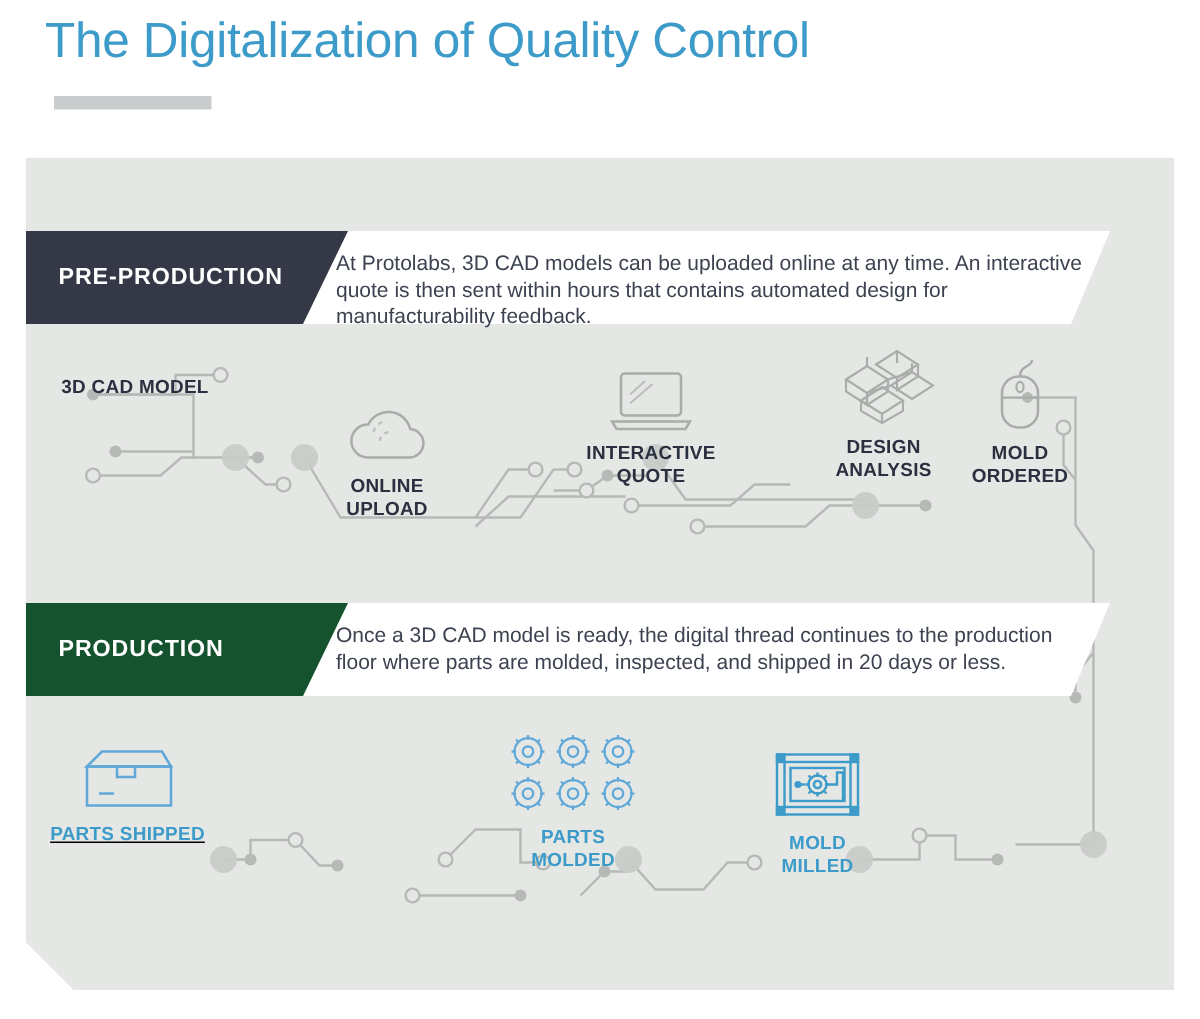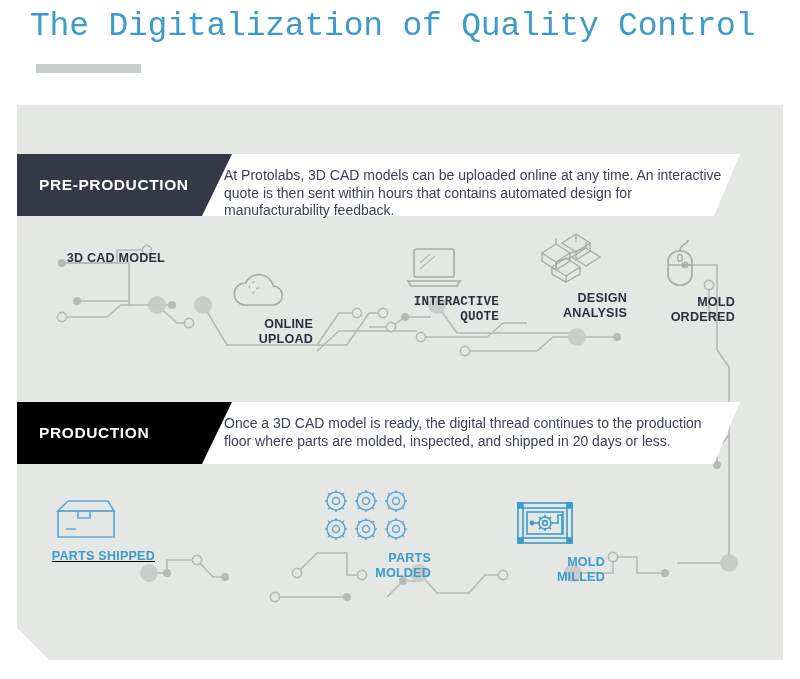--- a/index.html
+++ b/index.html
@@ -5,21 +5,21 @@
   html,body{margin:0;padding:0;}
   body{
     width:800px;height:679px;
     background:#ffffff;
     font-family:"Liberation Sans", sans-serif;
     overflow:hidden;position:relative;
   }
   #page-title{
     position:absolute;left:30px;top:8px;
     font-size:33px;font-weight:400;color:#3d9bc9;
-    letter-spacing:-0.2px;white-space:nowrap;font-family:Liberation Mono, monospace;
+    letter-spacing:-0.2px;white-space:nowrap;
   }
   #title-rule{
     position:absolute;left:36px;top:64px;
     width:105px;height:9px;background:#c9cccc;
   }
   #panel{
     position:absolute;left:17px;top:105px;
     width:766px;height:555px;
     background:#e5e7e5;
     clip-path:polygon(0 0,100% 0,100% 100%,32px 100%,0 calc(100% - 32px));
@@ -39,23 +39,23 @@
     color:#ffffff;font-size:15.5px;font-weight:bold;
     letter-spacing:0.6px;padding-left:22px;
   }
   .banner .text{
     position:absolute;left:207px;top:13px;width:500px;
     font-size:14px;line-height:17.5px;color:#3c4250;
   }
   #banner-pre{top:49px;}
   #banner-pre .tag{background:#343847;}
   #banner-prod{top:297px;}
-  #banner-prod .tag{background:#000000;text-decoration:underline;}
-
-  .node{position:absolute;text-align:right;}
+  #banner-prod .tag{background:#14532d;}
+
+  .node{position:absolute;text-align:center;}
   .node .ico{height:62px;display:flex;align-items:flex-end;justify-content:center;}
   .node .lbl{
     font-size:12.6px;font-weight:bold;line-height:14.5px;
     letter-spacing:0.2px;margin-top:6px;white-space:pre-line;
   }
   .dark .lbl{color:#2b3040;}
   .blue .lbl{color:#3d9bc9;}
   .orange .lbl{color:#f4701f;}
   .kicker{
     font-size:9.4px;font-weight:bold;color:#f09060;
@@ -174,33 +174,33 @@
       <svg width="58" height="42" viewBox="0 0 58 42">
         <path d="M16 36 a11 11 0 0 1 0.5 -22 a15 15 0 0 1 28 3 a9.5 9.5 0 0 1 -1.5 19 z" fill="none" stroke="#a9aca9" stroke-width="1.7"></path>
         <path d="M20 19 a9 9 0 0 1 9 -7" fill="none" stroke="#bcbfbc" stroke-width="1.5" stroke-dasharray="3 3"></path>
         <path d="M24 25 a7 7 0 0 1 7 -6" fill="none" stroke="#bcbfbc" stroke-width="1.5" stroke-dasharray="3 3"></path>
       </svg>
     </div>
     <div class="lbl">ONLINE
 UPLOAD</div>
   </div>
 
-  <div class="node dark" style="left:352px;top:122px;width:130px;font-family:Liberation Mono, monospace;">
+  <div class="node dark" style="left:352px;top:122px;width:130px;">
     <div class="ico">
       <svg width="60" height="46" viewBox="0 0 60 46">
         <rect x="10" y="6" width="40" height="28" rx="2.5" fill="none" stroke="#a9aca9" stroke-width="1.7"></rect>
         <path d="M4 38 h52 l-3 5 h-46 z" fill="none" stroke="#a9aca9" stroke-width="1.7"></path>
         <path d="M16 20 l10 -9 M16 26 l15 -13" stroke="#bcbfbc" stroke-width="1.5" fill="none"></path>
       </svg>
     </div>
     <div class="lbl">INTERACTIVE
 QUOTE</div>
   </div>
 
-  <div class="node dark" style="left:490px;top:118px;width:120px;">
+  <div class="node dark" style="left:512px;top:118px;width:120px;">
     <div class="ico">
       <svg width="78" height="58" viewBox="0 0 78 58">
         <g fill="none" stroke="#a9aca9" stroke-width="1.4">
           <path d="M14 26 l14 -9 l14 9 l-14 9 z"></path>
           <path d="M34 16 l14 -9 l14 9 l-14 9 z"></path>
           <path d="M24 40 l14 -9 l14 9 l-14 9 z"></path>
           <path d="M44 30 l14 -9 l14 9 l-14 9 z"></path>
           <path d="M14 26 v8 l14 9 v-8 M42 26 v8 l-14 9 M48 7 v8 M62 16 v8 l-14 9 v-8"></path>
           <path d="M24 40 v7 l14 8 v-7 M52 40 v7 l-14 8"></path>
           <path d="M28 17 v-6 M28 35 v6 M58 21 v-6"></path>
@@ -233,21 +233,21 @@
           <path d="M8 16 h56 v26 h-56 z"></path>
           <path d="M28 16 v7 h12 v-7"></path>
           <path d="M16 34 h10"></path>
         </g>
       </svg>
     </div>
     <div class="lbl">PARTS SHIPPED</div>
   </div>
 
 
-  <div class="node blue" style="left:284px;top:378px;width:130px;">
+  <div class="node blue" style="left:300px;top:378px;width:130px;">
     <div class="ico">
       <svg width="92" height="58" viewBox="0 0 92 58">
         <g fill="none" stroke="#5fa8d8" stroke-width="1.5">
           <g>
             <circle cx="16" cy="14" r="9"></circle>
               <circle cx="16" cy="14" r="3.5"></circle>
             <path d="M16 3 v3 M16 22 v3 M5 14 h3 M24 14 h3 M8 6 l2 2 M22 20 l2 2 M24 6 l-2 2 M10 20 l-2 2"></path>
           </g>
           <g>
             <circle cx="46" cy="14" r="9"></circle>

